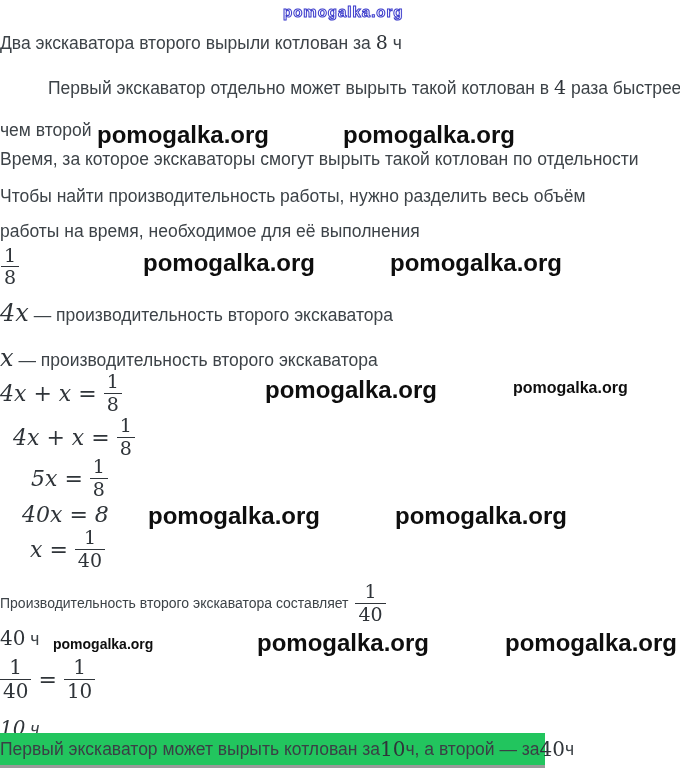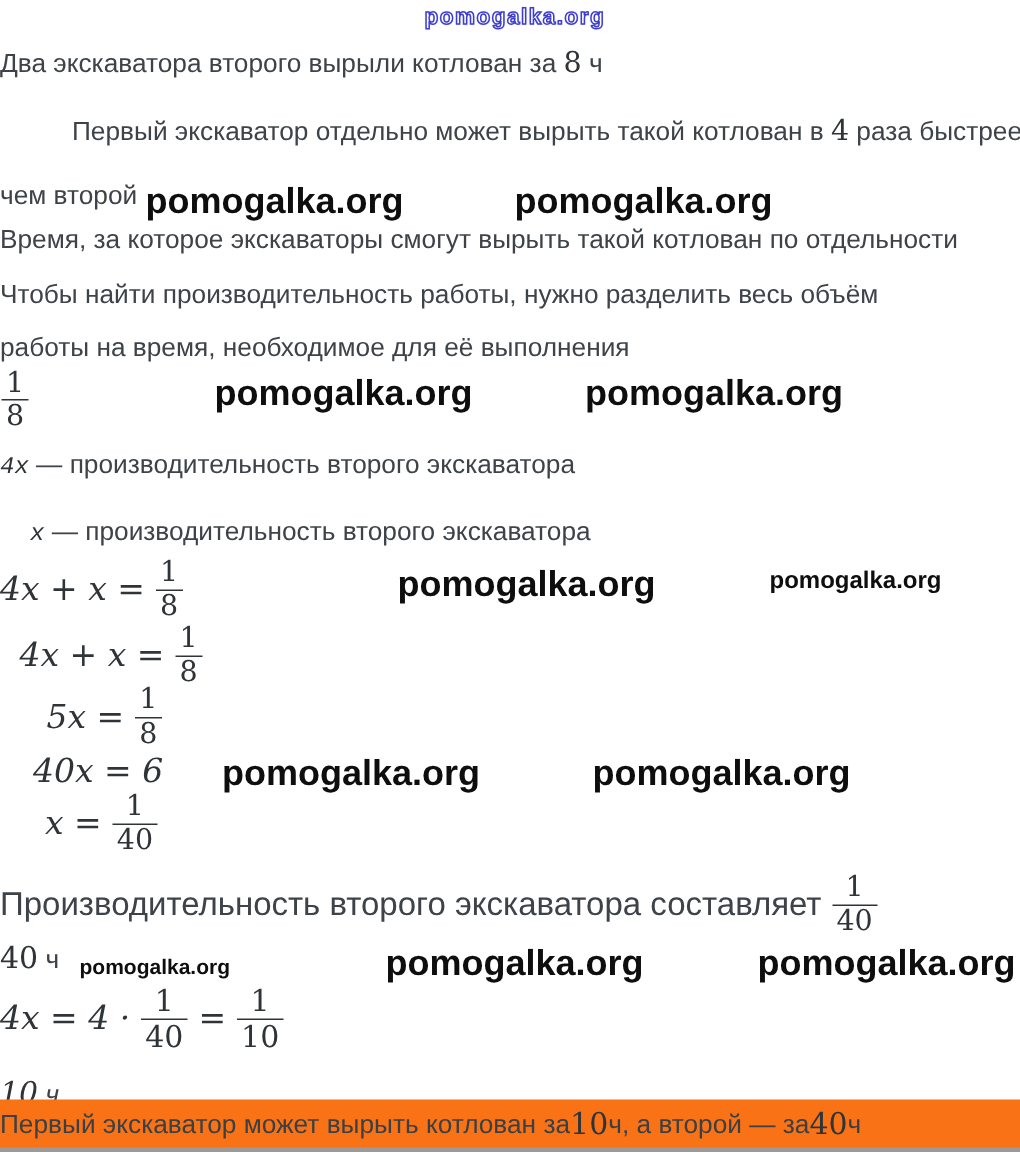--- a/index.html
+++ b/index.html
@@ -2,43 +2,43 @@
 <html><head>
 <meta charset="utf-8">
 <style>
   html,body{margin:0;padding:0;}
   body{width:680px;height:768px;background:#ffffff;overflow:hidden;}
   .page{position:relative;width:680px;height:768px;background:#ffffff;
         font-family:"Liberation Sans",sans-serif;color:#3d4348;}
   .line{position:absolute;font-size:17.5px;white-space:nowrap;line-height:1.2;}
   .mnum{font-family:"DejaVu Serif",serif;font-size:19px;color:#2f3439;}
   .mi{font-family:"DejaVu Serif",serif;font-style:italic;color:#2f3439;}
-  .def .mi{font-size:16px;font-family:Liberation Mono, monospace;}
+  .def .mi{font-size:24px;}
   
   .wm{position:absolute;font-weight:700;color:#0e0e0e;font-size:24px;white-space:nowrap;line-height:1.1;}
   .wm-sm{font-size:16px;font-weight:700;}
   .wm-xs{font-size:14px;font-weight:600;}
   .wm-top{position:absolute;font-size:15px;font-weight:700;letter-spacing:1px;
           color:#ffffff;-webkit-text-stroke:1px #3e3ecc;text-shadow:0 0 1px #3e3ecc;}
   
   .eq{position:absolute;display:flex;align-items:center;gap:7px;
       font-family:"DejaVu Serif",serif;font-size:22px;color:#2f3439;white-space:nowrap;}
   .frac{display:inline-flex;flex-direction:column;align-items:center;
         font-family:"DejaVu Serif",serif;font-style:normal;font-size:19px;
         line-height:1.12;color:#2f3439;}
   .frac .den{border-top:1.5px solid #2f3439;}
   .frac .num,.frac .den{padding:0 3px;}
   .frac-lg{font-size:20px;}
   .standalone-frac{position:absolute;}
   .mixed{position:absolute;display:flex;align-items:center;white-space:nowrap;}
-  .mixed .txt{font-size:22px;}
+  .mixed .txt{font-size:14px;}
   .unit-line .mnum{font-size:20px;}
   
-  .answer{position:absolute;left:0;top:733px;width:680px;height:32px;
-          background:#f97316;border-bottom:3px solid #9a9a9a;
+  .answer{position:absolute;left:0;top:733px;width:545px;height:32px;
+          background:#22c55e;border-bottom:3px solid #9a9a9a;
           display:flex;align-items:center;white-space:nowrap;
           font-size:17.5px;color:#3a4045;}
   .answer .mnum{font-size:20px;}
 </style>
 </head>
 <body>
 
 <div class="page">
 
   <span class="wm-top" style="left:283px;top:3px;">pomogalka.org</span>
@@ -59,21 +59,21 @@
   <span class="frac standalone-frac" style="left:1px;top:245px;">
       <span class="num">1</span>
       <span class="den">8</span>
     </span>
 
   <span class="wm" style="left:143px;top:250px;">pomogalka.org</span>
   <span class="wm" style="left:390px;top:250px;">pomogalka.org</span>
 
   <div class="line def" style="left:0;top:299px;"><span class="mi">4x</span><span> — производительность второго экскаватора</span></div>
 
-  <div class="line def" style="left:0;top:344px;margin-left:20px;"><span class="mi">x</span><span> — производительность второго экскаватора</span></div>
+  <div class="line def" style="left:0;top:344px;"><span class="mi">x</span><span> — производительность второго экскаватора</span></div>
 
   <div class="eq" style="left:0;top:370px;height:46px;">
       <span class="mi">4x + x =</span>
       <span class="frac">
         <span class="num">1</span>
         <span class="den">8</span>
       </span>
     </div>
 
   <span class="wm" style="left:265px;top:377px;">pomogalka.org</span>
@@ -89,21 +89,21 @@
 
   <div class="eq" style="left:31px;top:456px;height:44px;justify-content:space-between;">
       <span class="mi">5x =</span>
       <span class="frac">
         <span class="num">1</span>
         <span class="den">8</span>
       </span>
     </div>
 
   <div class="eq" style="left:22px;top:500px;height:28px;">
-      <span class="mi">40x = 6</span>
+      <span class="mi">40x = 8</span>
     </div>
 
   <span class="wm" style="left:148px;top:503px;">pomogalka.org</span>
   <span class="wm" style="left:395px;top:503px;">pomogalka.org</span>
 
   <div class="eq" style="left:30px;top:526px;height:46px;">
       <span class="mi">x =</span>
       <span class="frac">
         <span class="num">1</span>
         <span class="den">40</span>
@@ -118,21 +118,20 @@
       </span>
     </div>
 
   <div class="line unit-line" style="left:0;top:626px;"><span class="mnum">40</span><span> ч</span></div>
 
   <span class="wm wm-xs" style="left:53px;top:637px;">pomogalka.org</span>
   <span class="wm" style="left:257px;top:630px;">pomogalka.org</span>
   <span class="wm" style="left:505px;top:630px;">pomogalka.org</span>
 
   <div class="eq" style="left:0;top:654px;height:50px;">
-      <span class="mi">4x = 4 ·</span>
       <span class="frac frac-lg">
         <span class="num">1</span>
         <span class="den">40</span>
       </span>
       <span class="mi">=</span>
       <span class="frac frac-lg">
         <span class="num">1</span>
         <span class="den">10</span>
       </span>
     </div>

